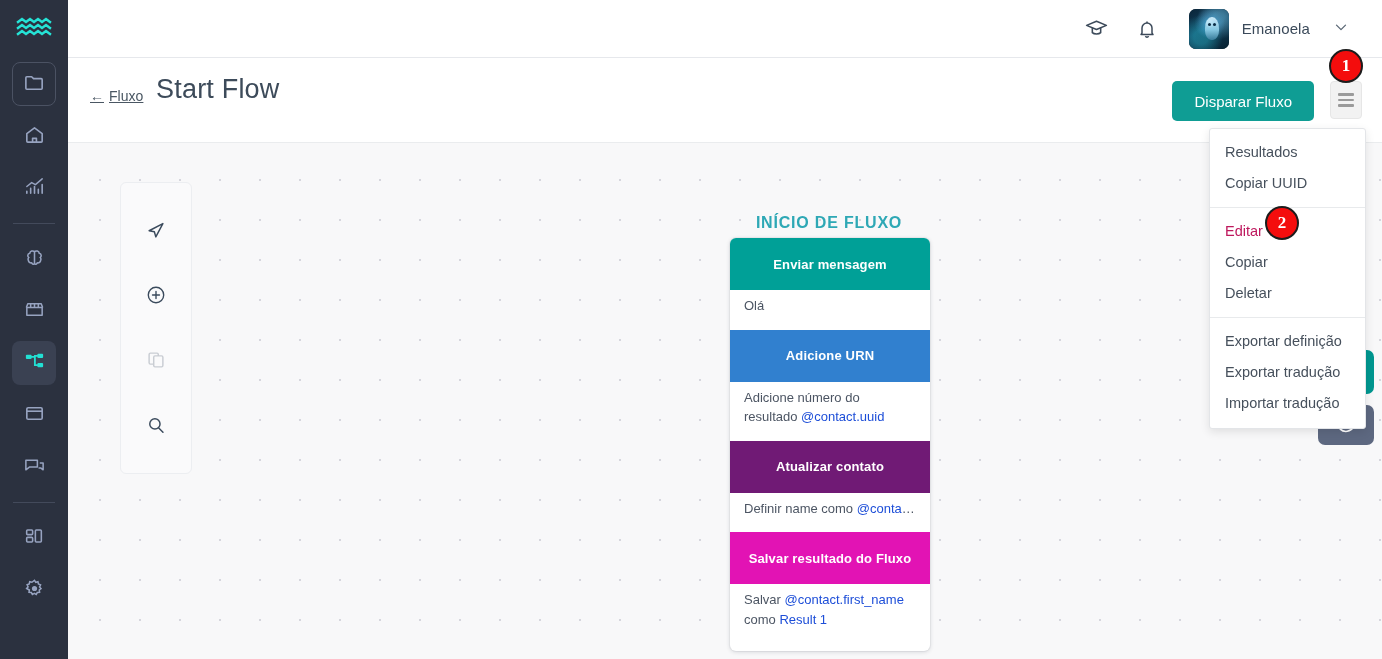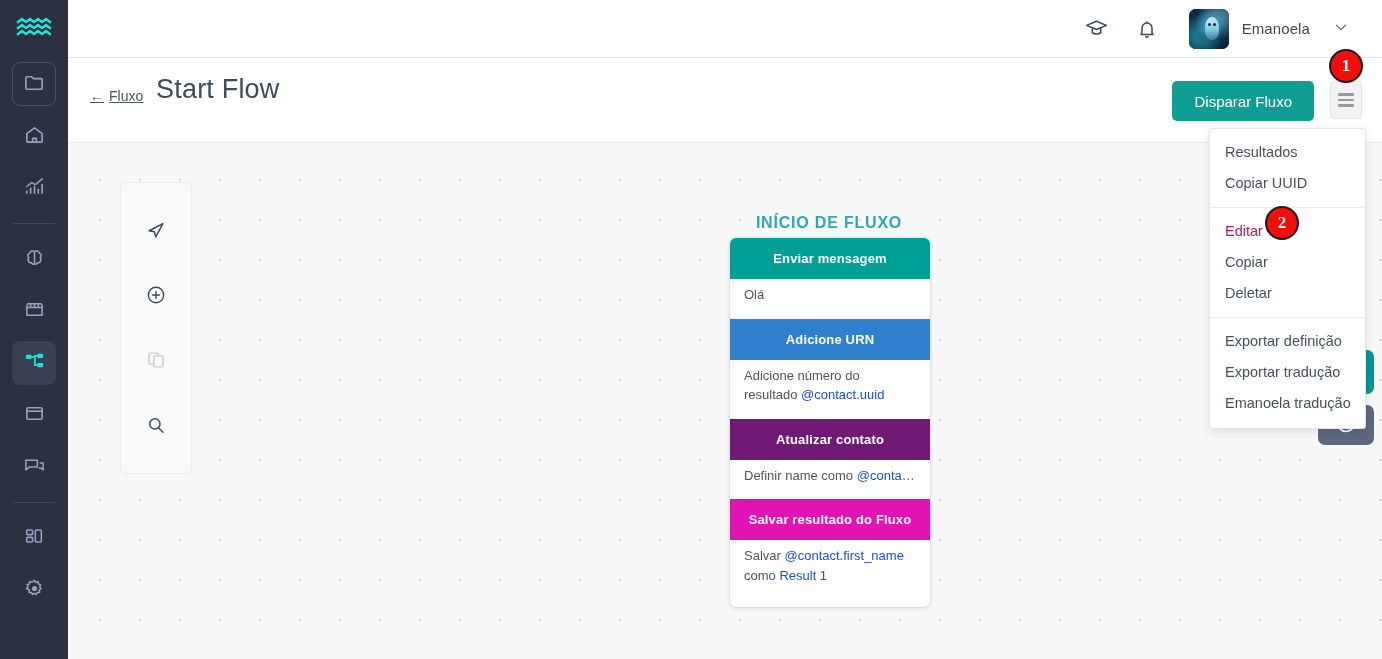--- a/index.html
+++ b/index.html
@@ -147,21 +147,21 @@
   }
   #node {
     position: absolute; left: 662px; top: 95px;
     width: 200px;
     background: #ffffff;
     border-radius: 6px;
     box-shadow: 0 1px 4px rgba(20,30,50,.16), 0 0 0 1px rgba(20,30,50,.04);
     overflow: hidden;
   }
   .n-head {
-    height: 41px;
+    height: 52px;
     display: flex; align-items: center; justify-content: center;
     color: #ffffff; font-size: 13px; font-weight: 700;
     letter-spacing: .15px;
   }
   .n-body {
     padding: 6px 14px 14px 14px;
     font-size: 13px; color: #4c5563; line-height: 1.5;
   }
   .n-body.trunc { white-space: nowrap; overflow: hidden; text-overflow: ellipsis; }
   .n-body b { font-weight: 400; color: #1d4ed8; }
@@ -467,19 +467,19 @@
     <div class="dd-sep"></div>
 
     <div class="dd-item accent">Editar</div>
     <div class="dd-item">Copiar</div>
     <div class="dd-item">Deletar</div>
 
     <div class="dd-sep"></div>
 
     <div class="dd-item">Exportar definição</div>
     <div class="dd-item">Exportar tradução</div>
-    <div class="dd-item">Emanoela tradução</div>
+    <div class="dd-item">Importar tradução</div>
   </div>
 
   <div class="badge" id="badge1">1</div>
   <div class="badge" id="badge2">2</div>
 
 </div>
 
 </body></html>

